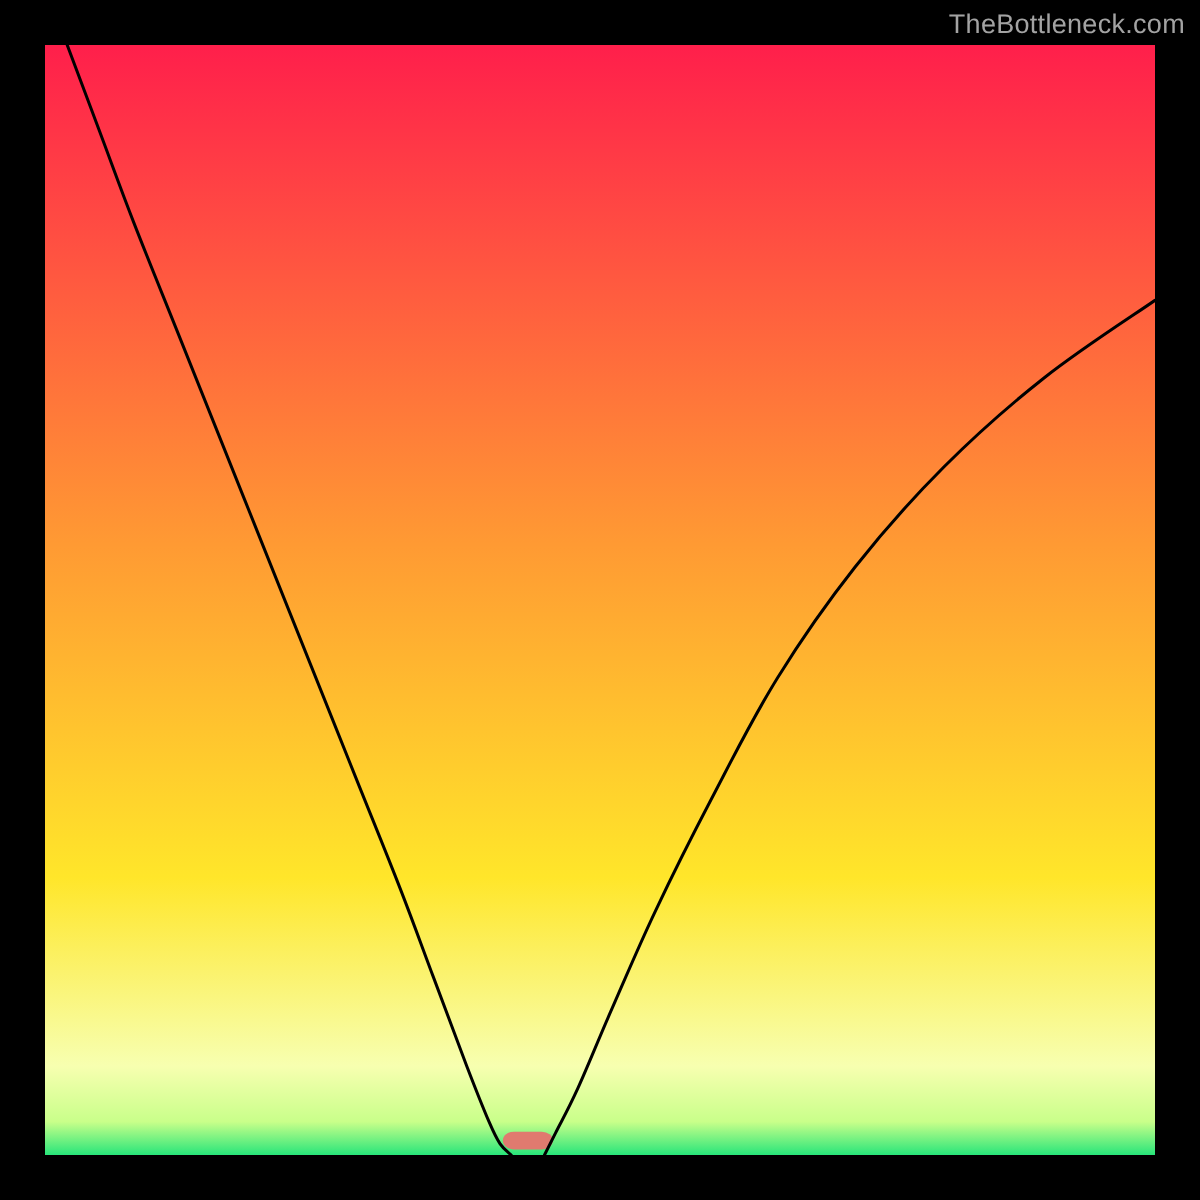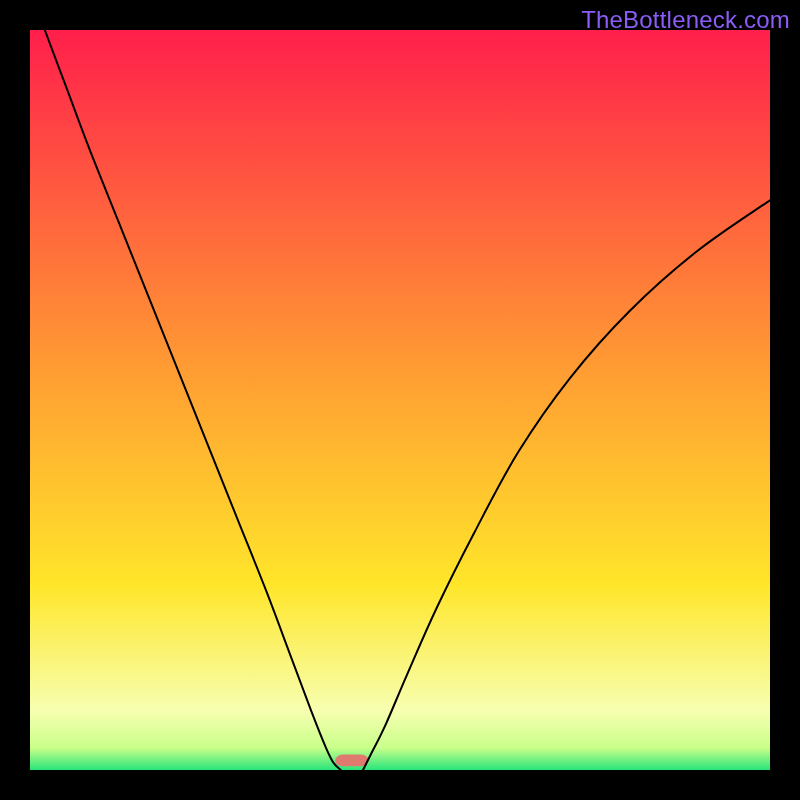--- a/index.html
+++ b/index.html
@@ -22,22 +22,22 @@
     left: 30px;
     top: 30px;
     width: 740px;
     height: 740px;
     overflow: hidden;
   }
   .watermark {
     position: absolute;
     top: 6px;
     right: 10px;
-    color: #8b5cf6;
-    font-size: 24px;
+    color: #a3a3a3;
+    font-size: 18px;
     font-weight: 500;
     letter-spacing: 0.2px;
     user-select: none;
   }
   svg { display: block; }
 </style>
 </head>
 <body>
 
 <div class="frame">

